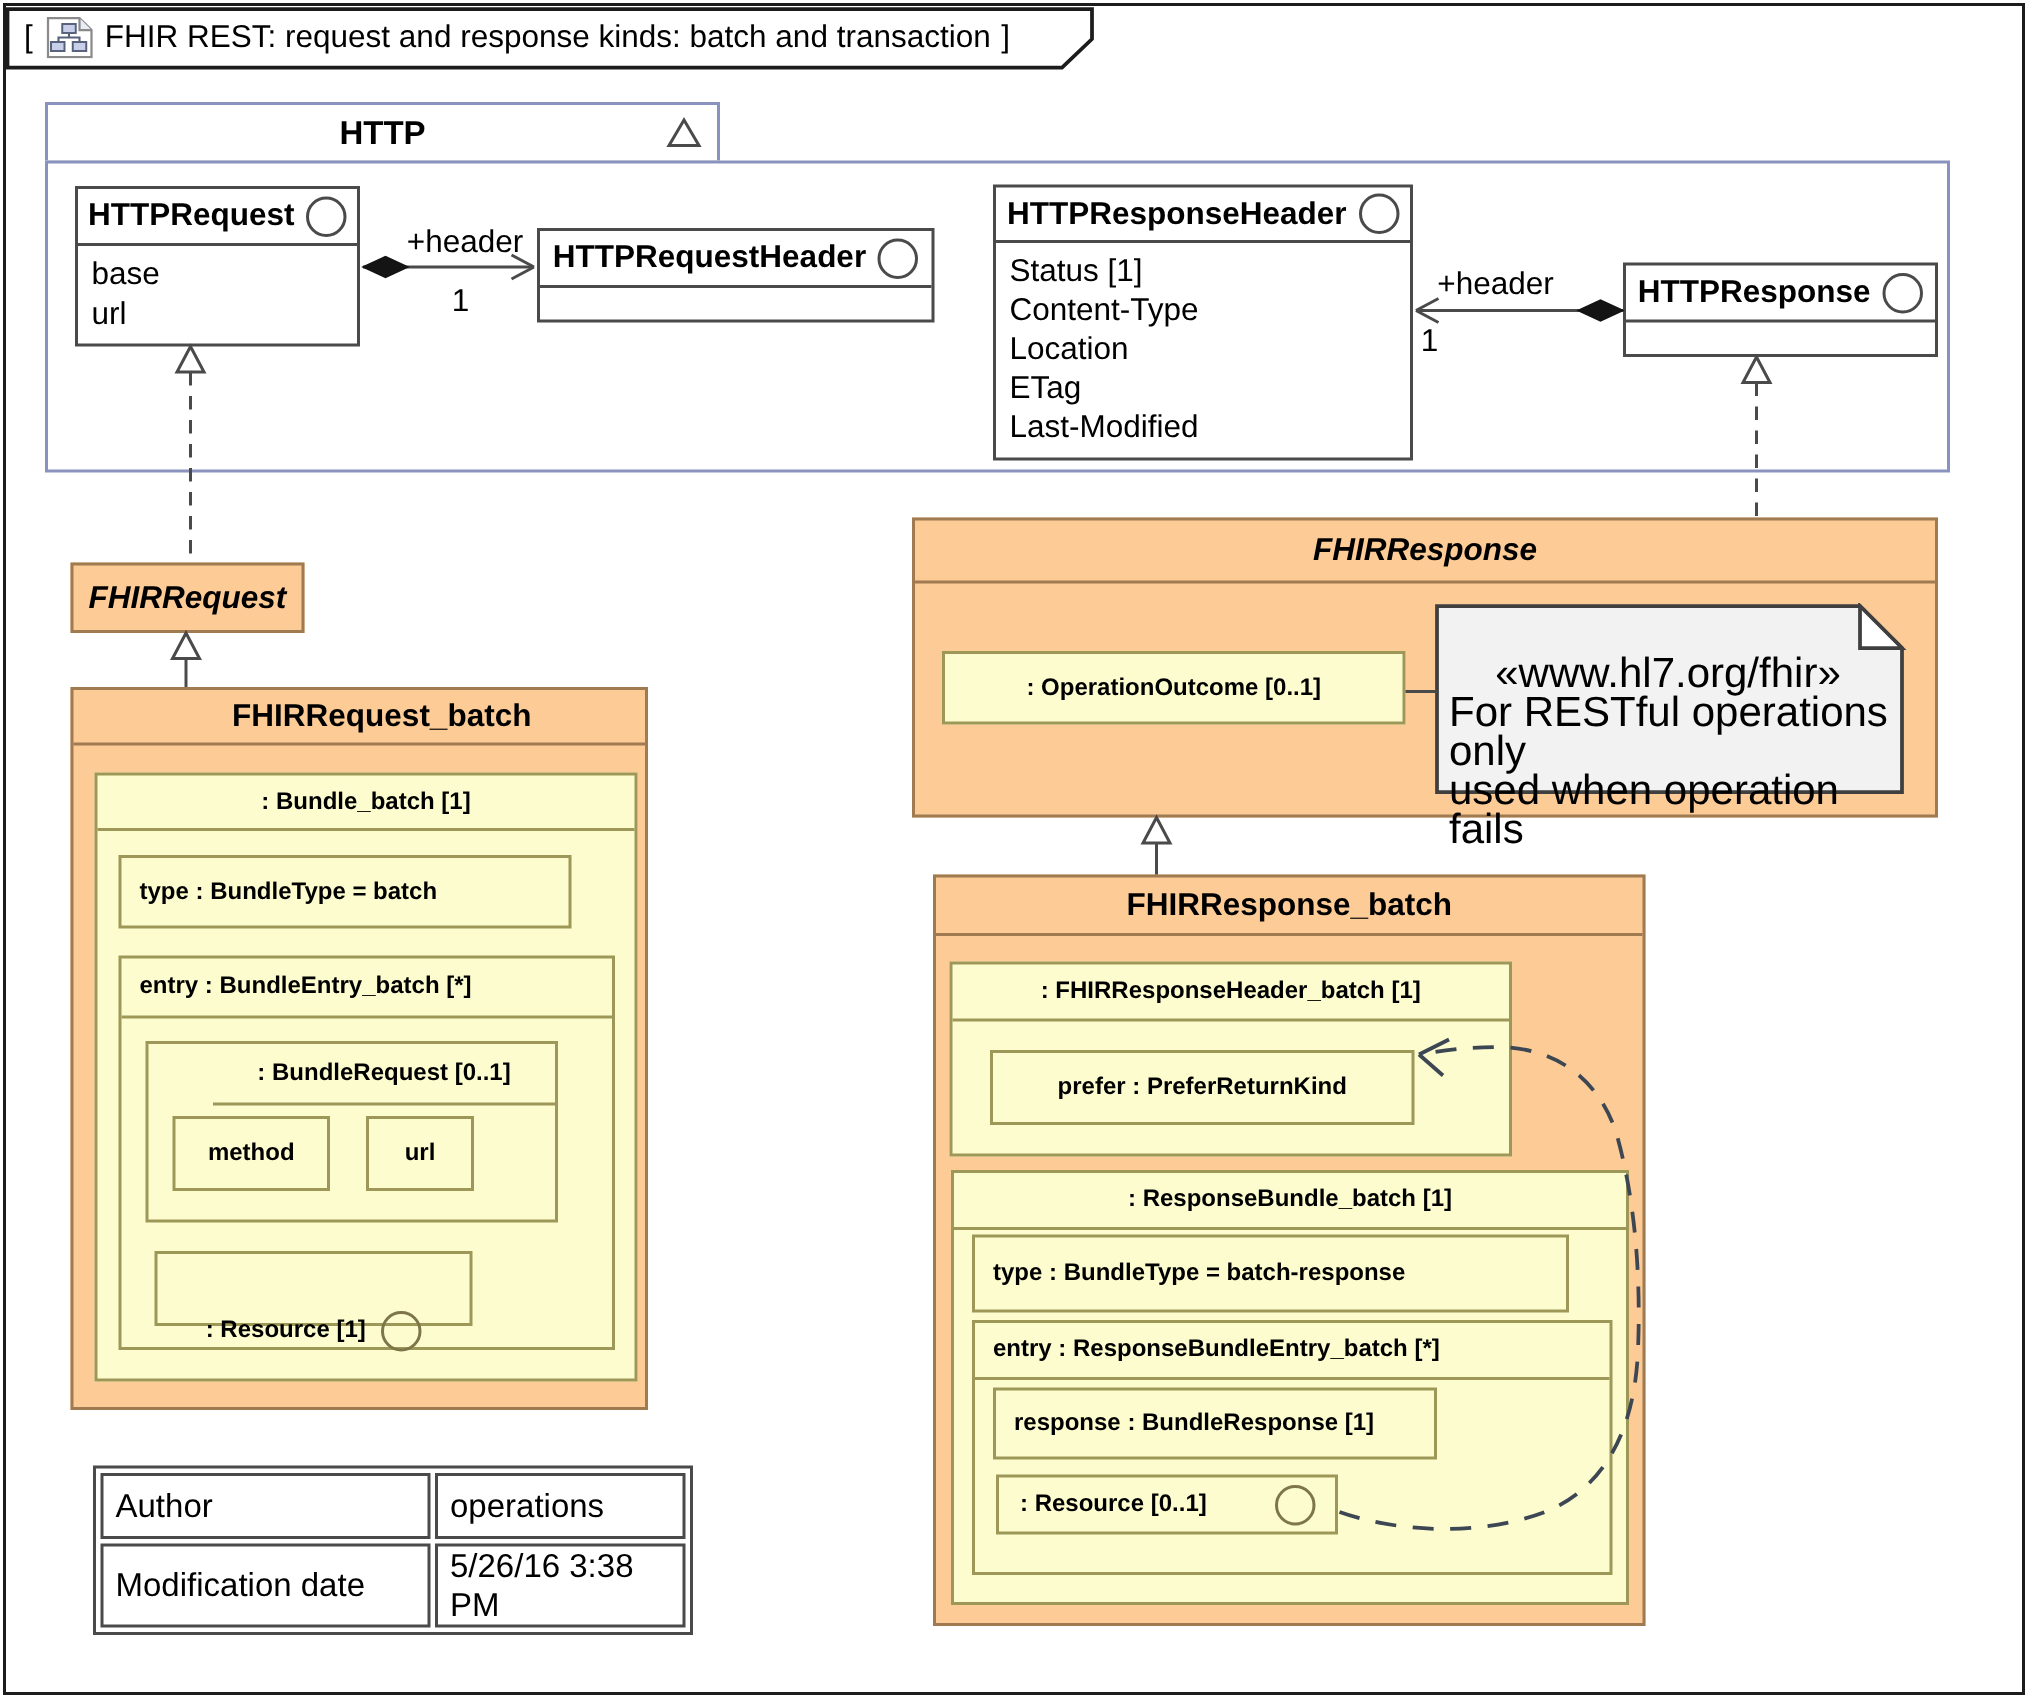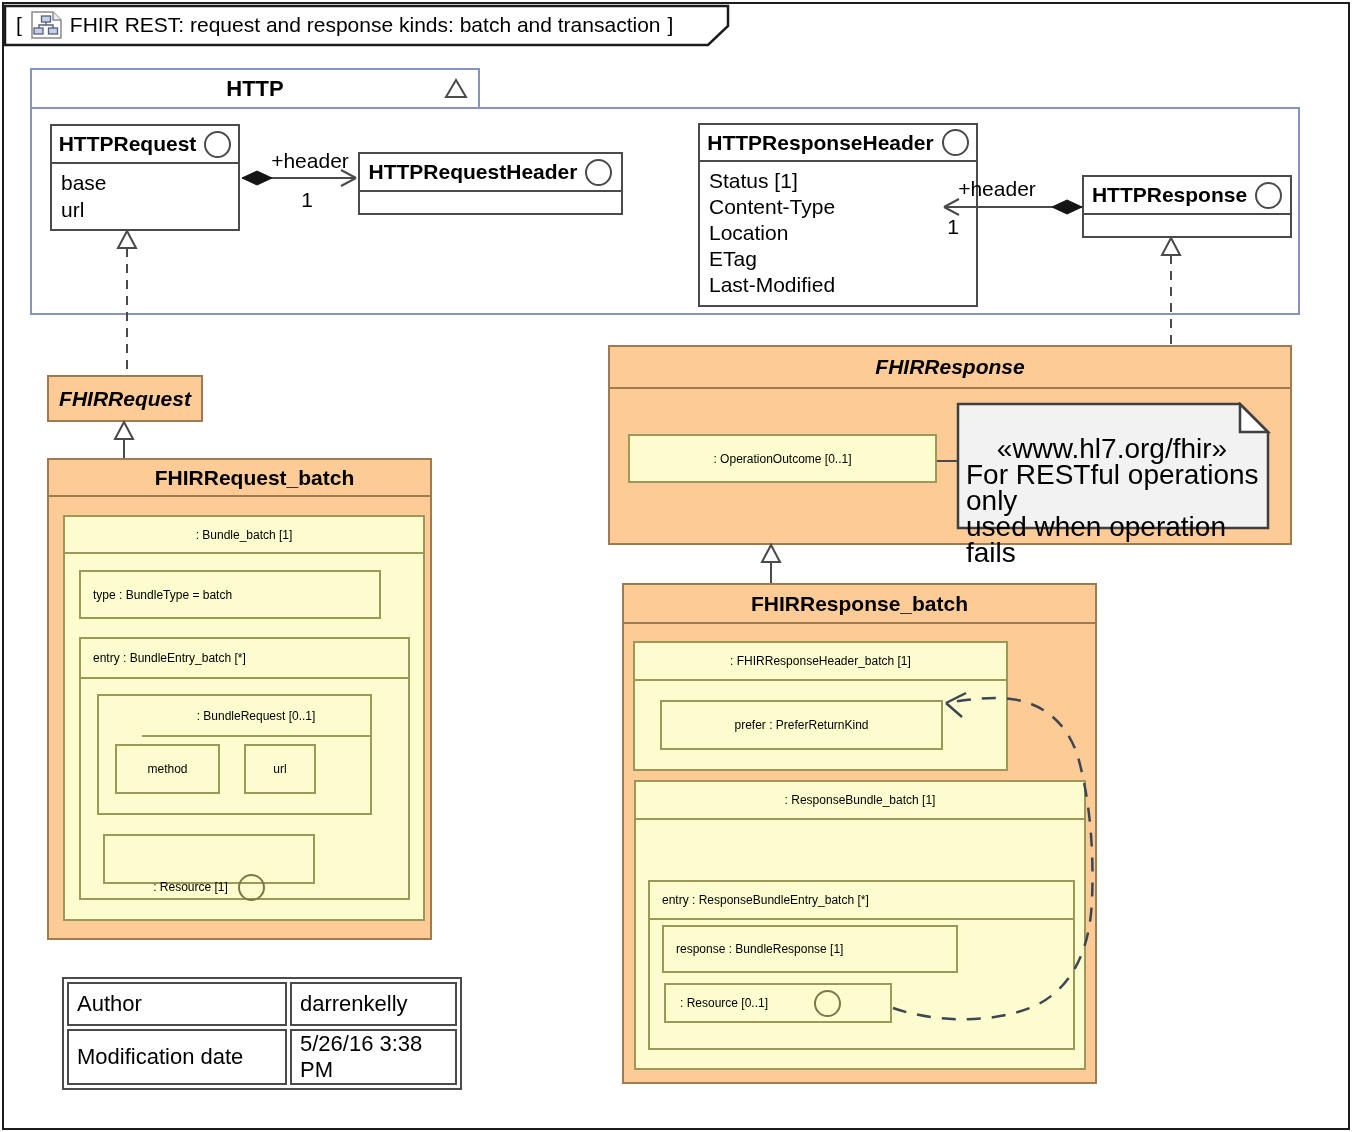--- a/index.html
+++ b/index.html
@@ -20,21 +20,21 @@
                 background:transparent;flex:none;}
   .attrs{font-size:21px;line-height:27px;padding:5px 0 0 9px;}
   
   .orange{background:var(--orange-fill,#FCCB96);border:2px solid var(--orange-border,#A07A50);}
   .o-title{font-weight:700;font-size:21px;display:flex;align-items:center;justify-content:center;
            border-bottom:2px solid var(--orange-border,#A07A50);box-sizing:border-box;}
   .italic{font-style:italic;}
   
   .yellow{background:var(--yellow-fill,#FCFCCE);border:2px solid var(--yellow-border,#9E9858);}
   .p-head{border-bottom:2px solid var(--yellow-border,#9E9858);box-sizing:border-box;}
-  .p-txt{font-weight:400;font-size:12px;display:flex;align-items:center;height:100%;}
+  .p-txt{font-weight:700;font-size:16px;display:flex;align-items:center;height:100%;}
   .ctr{justify-content:center;}
   .lpad{padding-left:12px;}
   .res-circle{width:23px;height:23px;border:2.5px solid #7D7648;border-radius:50%;flex:none;margin-left:10px;}
   
   .pkg{border:2px solid var(--package-border,#8A93BE);background:#fff;}
   
   .note-txt{font-size:28px;line-height:26px;}
   
   table.info{position:absolute;border:2px solid var(--class-border,#4a4a4a);border-spacing:3px;background:#fff;}
   table.info td{border:2px solid var(--class-border,#4a4a4a);font-size:22px;padding:0 8px;height:40px;}
@@ -91,21 +91,21 @@
   </div>
 
   <div class="abs cls" style="left:358px;top:152px;width:265px;height:63px;">
     <div class="cls-title" style="height:38px;">
       <span>HTTPRequestHeader</span>
       <span class="iface-circle"></span>
     </div>
     <div style="height:21px;"></div>
   </div>
 
-  <div class="abs cls" style="left:662px;top:123px;width:280px;height:184px;margin-left:36px;">
+  <div class="abs cls" style="left:662px;top:123px;width:280px;height:184px;">
     <div class="cls-title" style="height:37px;">
       <span>HTTPResponseHeader</span>
       <span class="iface-circle"></span>
     </div>
     <div class="attrs" style="line-height:26px;padding-top:6px;">
       <div>Status [1]</div>
       <div>Content-Type</div>
       <div>Location</div>
       <div>ETag</div>
       <div>Last-Modified</div>
@@ -185,40 +185,43 @@
       </div>
   </div>
   <div class="abs yellow" style="left:660px;top:700px;width:283px;height:50px;">
     <div class="p-txt ctr">prefer : PreferReturnKind</div>
   </div>
   <div class="abs yellow" style="left:634px;top:780px;width:452px;height:290px;">
     <div class="p-head" style="height:38px;text-align:center;">
         <div class="p-txt ctr">: ResponseBundle_batch [1]</div>
       </div>
   </div>
+  <div class="abs yellow" style="left:648px;top:823px;width:398px;height:52px;">
+    <div class="p-txt lpad">type : BundleType = batch-response</div>
+  </div>
   <div class="abs yellow" style="left:648px;top:880px;width:427px;height:170px;">
     <div class="p-head" style="height:38px;">
         <div class="p-txt lpad">entry : ResponseBundleEntry_batch [*]</div>
       </div>
   </div>
   <div class="abs yellow" style="left:662px;top:925px;width:296px;height:48px;">
     <div class="p-txt lpad">response : BundleResponse [1]</div>
   </div>
   <div class="abs yellow" style="left:664px;top:983px;width:228px;height:40px;">
     <div class="p-txt" style="padding-left:14px;gap:36px;">
       <span>: Resource [0..1]</span>
       <span class="res-circle"></span>
     </div>
   </div>
 
   <table class="info" style="left:62px;top:977px;width:400px;height:94px;">
     <tbody>
         <tr>
       <td style="width:200px;">Author</td>
-      <td>darrenkelly</td>
+      <td>operations</td>
     </tr>
     <tr>
       <td>Modification date</td>
       <td>5/26/16 3:38 PM</td>
     </tr>
   </tbody>
     </table>
 
   <svg class="lay" width="1352" height="1132">
 

